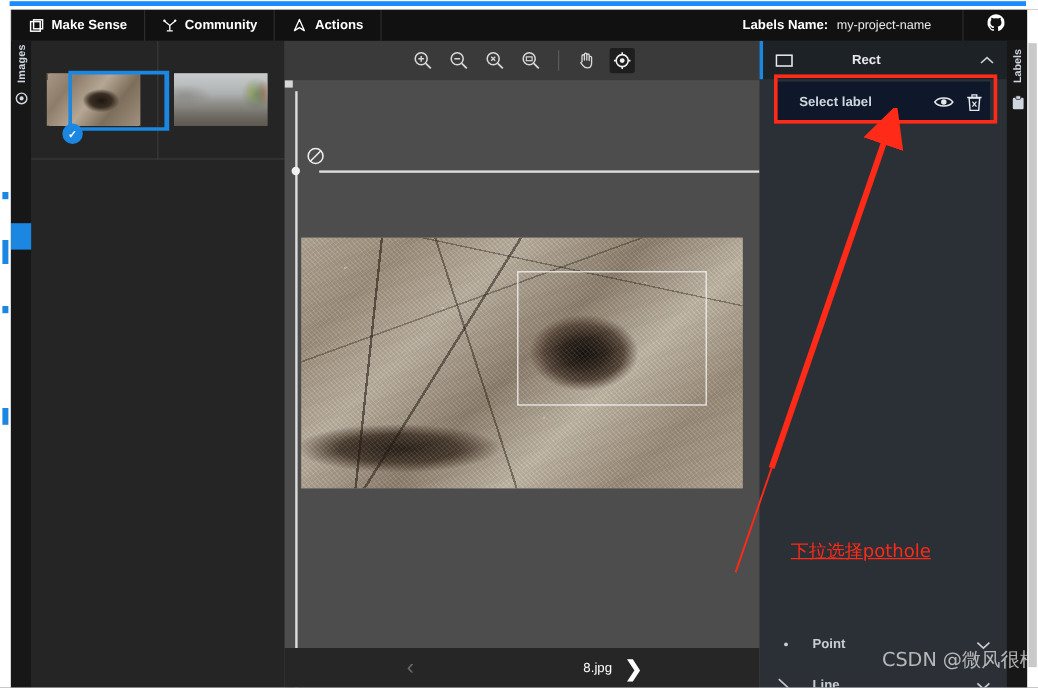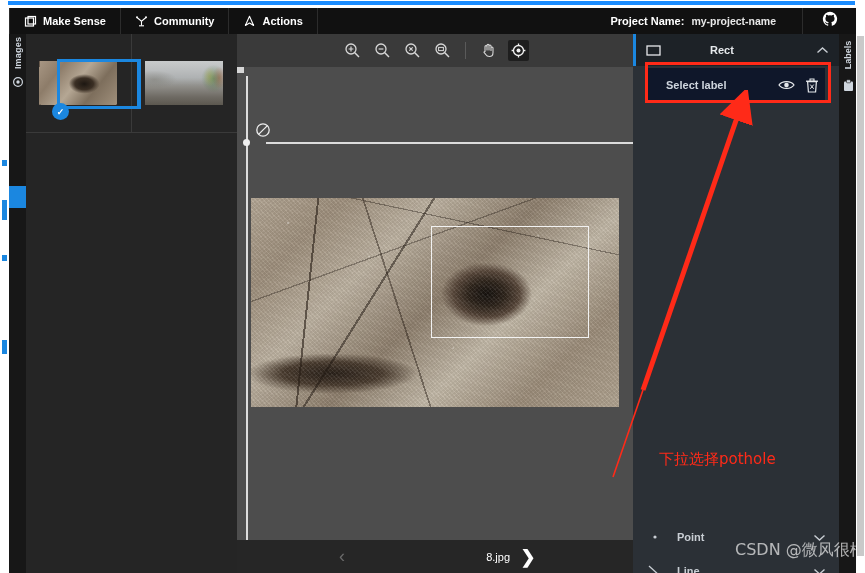--- a/index.html
+++ b/index.html
@@ -45,21 +45,21 @@
     cursor:pointer; white-space:nowrap;
   }
   .tb-item:first-child{ border-left:1px solid #2c2c2c; }
   .tb-ic{ width:13px; height:13px; display:inline-flex; align-items:center; justify-content:center; }
   .tb-spacer{ flex:1 1 auto; }
   .tb-project{
     display:flex; align-items:center; gap:7px; padding-right:26px;
     color:#ffffff; font-size:11px;
   }
   .tb-project .lbl{ font-weight:bold; }
-  .tb-project .val{ font-weight:bold; color:#e9e9e9; font-size:10.5px; }
+  .tb-project .val{ font-weight:normal; color:#e9e9e9; font-size:10.5px; }
   .tb-github{
     width:54px; height:26px; display:flex; align-items:center; justify-content:center;
     border-left:1px solid #2c2c2c; cursor:pointer;
   }
 
   
   .vtab-left{
     position:absolute; left:9px; top:34px; width:17px; height:539px;
     background:#171717; z-index:35;
   }
@@ -256,20 +256,21 @@
   .label-row .lic{ width:26px; display:flex; align-items:center; justify-content:center; }
 
   .anno-box{
     position:absolute; left:645px; top:62px; width:186px; height:41px;
     border:3px solid #ff2a18; z-index:50; pointer-events:none;
   }
   .anno-text{
     position:absolute; left:659px; top:450px; width:180px;
     color:#ff2a18; font-size:15px; z-index:50;
     font-family:"DejaVu Sans", sans-serif;
+    text-decoration:underline;
   }
   .anno-arrow{
     position:absolute; left:595px; top:90px; width:170px; height:400px;
     z-index:49; pointer-events:none;
   }
 
   .tool-list{ position:absolute; left:0; top:486px; width:206px; }
   .tool-row{
     height:34px; display:flex; align-items:center; cursor:pointer;
   }
@@ -330,21 +331,21 @@
         <svg width="13" height="13" viewBox="0 0 13 13">
           <path d="M6.5 1.2 L10.6 10.5 L6.5 8 L2.4 10.5 Z" fill="none" stroke="#ffffff" stroke-width="1.1" stroke-linejoin="round"></path>
         </svg>
       </span>
       <span>Actions</span>
     </div>
 
     <div class="tb-spacer"></div>
 
     <div class="tb-project">
-      <span class="lbl">Project Name:</span>
+      <span class="lbl">Labels Name:</span>
       <span class="val">my-project-name</span>
     </div>
 
     <div class="tb-github">
       <span>
         <svg width="16" height="16" viewBox="0 0 16 16">
           <path fill="#ffffff" d="M8 .8A7.2 7.2 0 0 0 5.7 14.8c.36.06.49-.16.49-.35v-1.2c-2 .44-2.43-.97-2.43-.97-.33-.84-.8-1.06-.8-1.06-.66-.45.05-.44.05-.44.73.05 1.11.75 1.11.75.65 1.11 1.7.79 2.11.6.07-.47.25-.79.46-.97-1.6-.18-3.28-.8-3.28-3.56 0-.79.28-1.43.74-1.93-.07-.18-.32-.91.07-1.9 0 0 .6-.2 1.97.73a6.8 6.8 0 0 1 3.59 0c1.37-.93 1.97-.73 1.97-.73.39.99.14 1.72.07 1.9.46.5.74 1.14.74 1.93 0 2.77-1.69 3.38-3.29 3.56.26.22.49.66.49 1.33v1.97c0 .19.13.42.49.35A7.2 7.2 0 0 0 8 .8z"></path>
         </svg>
       </span>
     </div>

